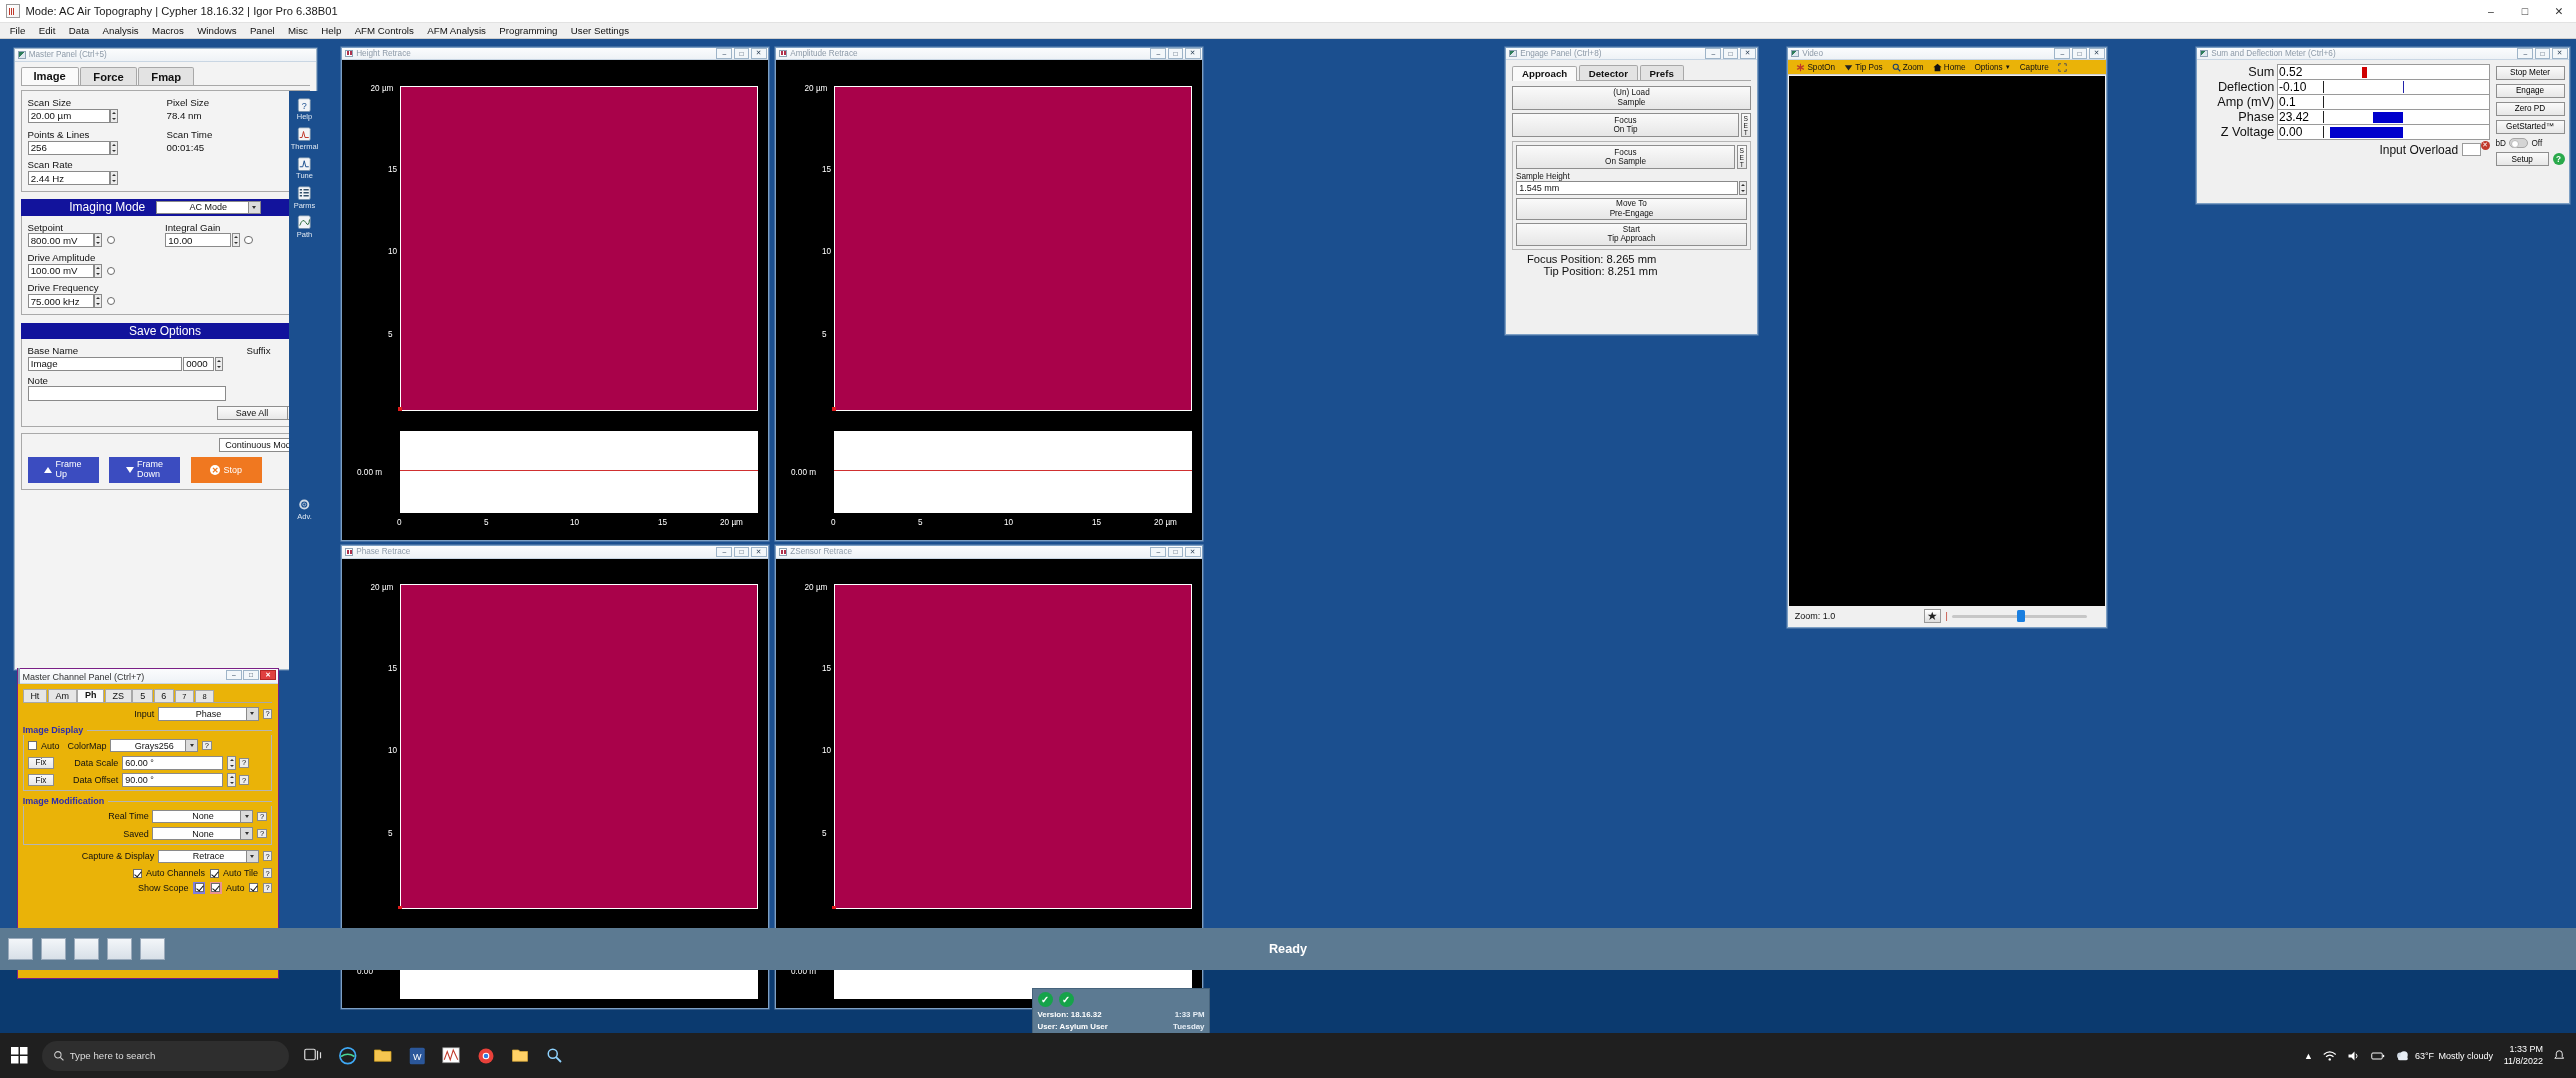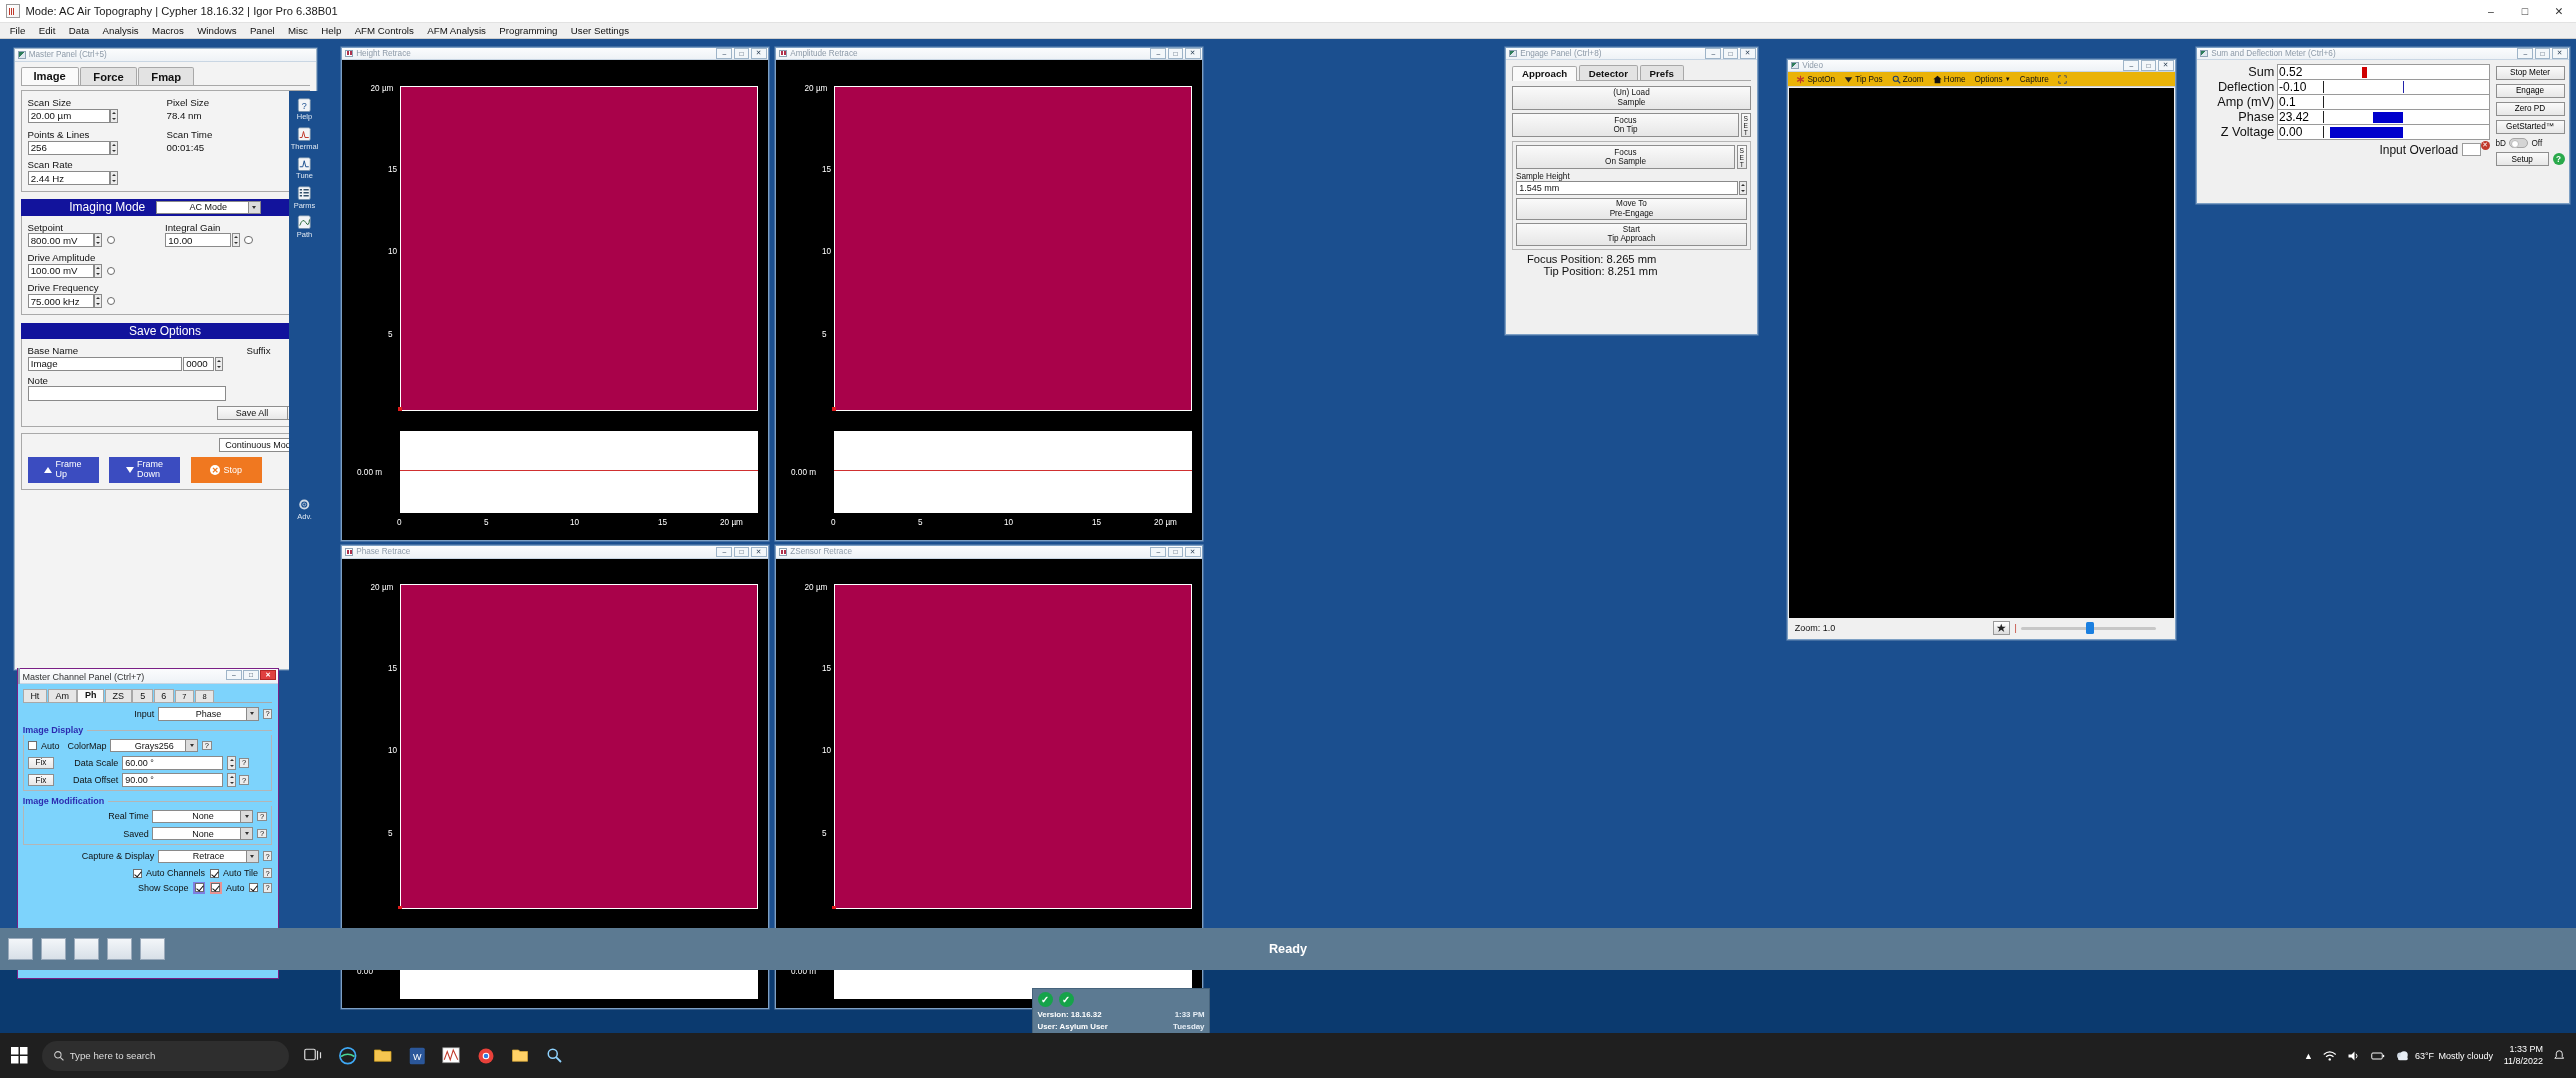--- a/index.html
+++ b/index.html
@@ -161,21 +161,21 @@
   .sd-row{ display:flex; align-items:center; height:15px; }
   .sd-lab{ width:78px; text-align:right; font-size:12.7px; color:#111; padding-right:2.2px; }
   .sd-val{ width:45px; border:0.7px solid #9a9a9a; border-right:none; background:#fff;
     font-size:12px; padding-left:1.5px; height:15.7px; display:flex;align-items:center;}
   .sd-meter{ flex:1; border:0.7px solid #9a9a9a; border-left:none; background:#fff;
     height:15.7px; position:relative; }
   .sdbtn{ border:0.7px solid #8e8e8e; background:linear-gradient(#fafafa,#e7e7e7);
     font-size:8.2px; height:13.5px; display:flex;align-items:center;justify-content:center;}
 
   
-  #mcp{ border:1.5px solid #7a1f86; background:#7dd3fc; }
+  #mcp{ border:1.5px solid #7a1f86; background:#eab308; }
   .mcp-tabs{ display:flex; align-items:flex-end; height:15px; border-bottom:0.7px solid #a8a8a8; }
   .mcp-tab{ padding:0.7px 6.7px; font-size:9px; border:0.7px solid #a8a8a8; border-bottom:none;
     background:#e6e6e6; margin-right:0.7px; color:#111;}
   .mcp-tab.active{ background:#fafafa; font-weight:bold; position:relative; top:0.7px; padding-bottom:2.2px;}
   .sect-title{ color:#2c2cb0; font-size:9px; font-weight:bold; }
   .hline{ flex:1; height:0.7px; background:#b5b5b5; margin-left:3.7px; }
   .qbox{ width:9.7px;height:9.7px;border:0.7px solid #8a8a8a;background:#ededed;font-size:7.5px;
     display:flex;align-items:center;justify-content:center;color:#111;}
   .chk{ width:9px;height:9px;border:0.7px solid #6d6d6d;background:#fff; position:relative; flex:none;}
   .chk.on:after{ content:""; position:absolute; left:2.2px; top:0px; width:3px;height:6px;
@@ -654,21 +654,21 @@
             </div>
           </div>
         </div>
         <div style="margin-top:3px;text-align:left;padding-left:15px;">
           <div style="font-size:11.2px;color:#111;">Focus Position:  8.265 mm</div>
           <div style="font-size:11.2px;color:#111;padding-left:16.5px;">Tip Position:  8.251 mm</div>
         </div>
       </div>
     </div>
 
-    <div class="subwin" id="video-panel" style="left:1787px;top:7.5px;width:389px;height:581px;margin-top:12px;">
+    <div class="subwin" id="video-panel" style="left:1787px;top:7.5px;width:320px;height:581px;">
       <div class="cap">
         <span class="capicon"></span>
         <span>Video</span>
         <div class="btns">
           <div class="cb">–</div>
           <div class="cb">□</div>
           <div class="cb x">✕</div>
         </div>
       </div>
       <div class="vtool">

